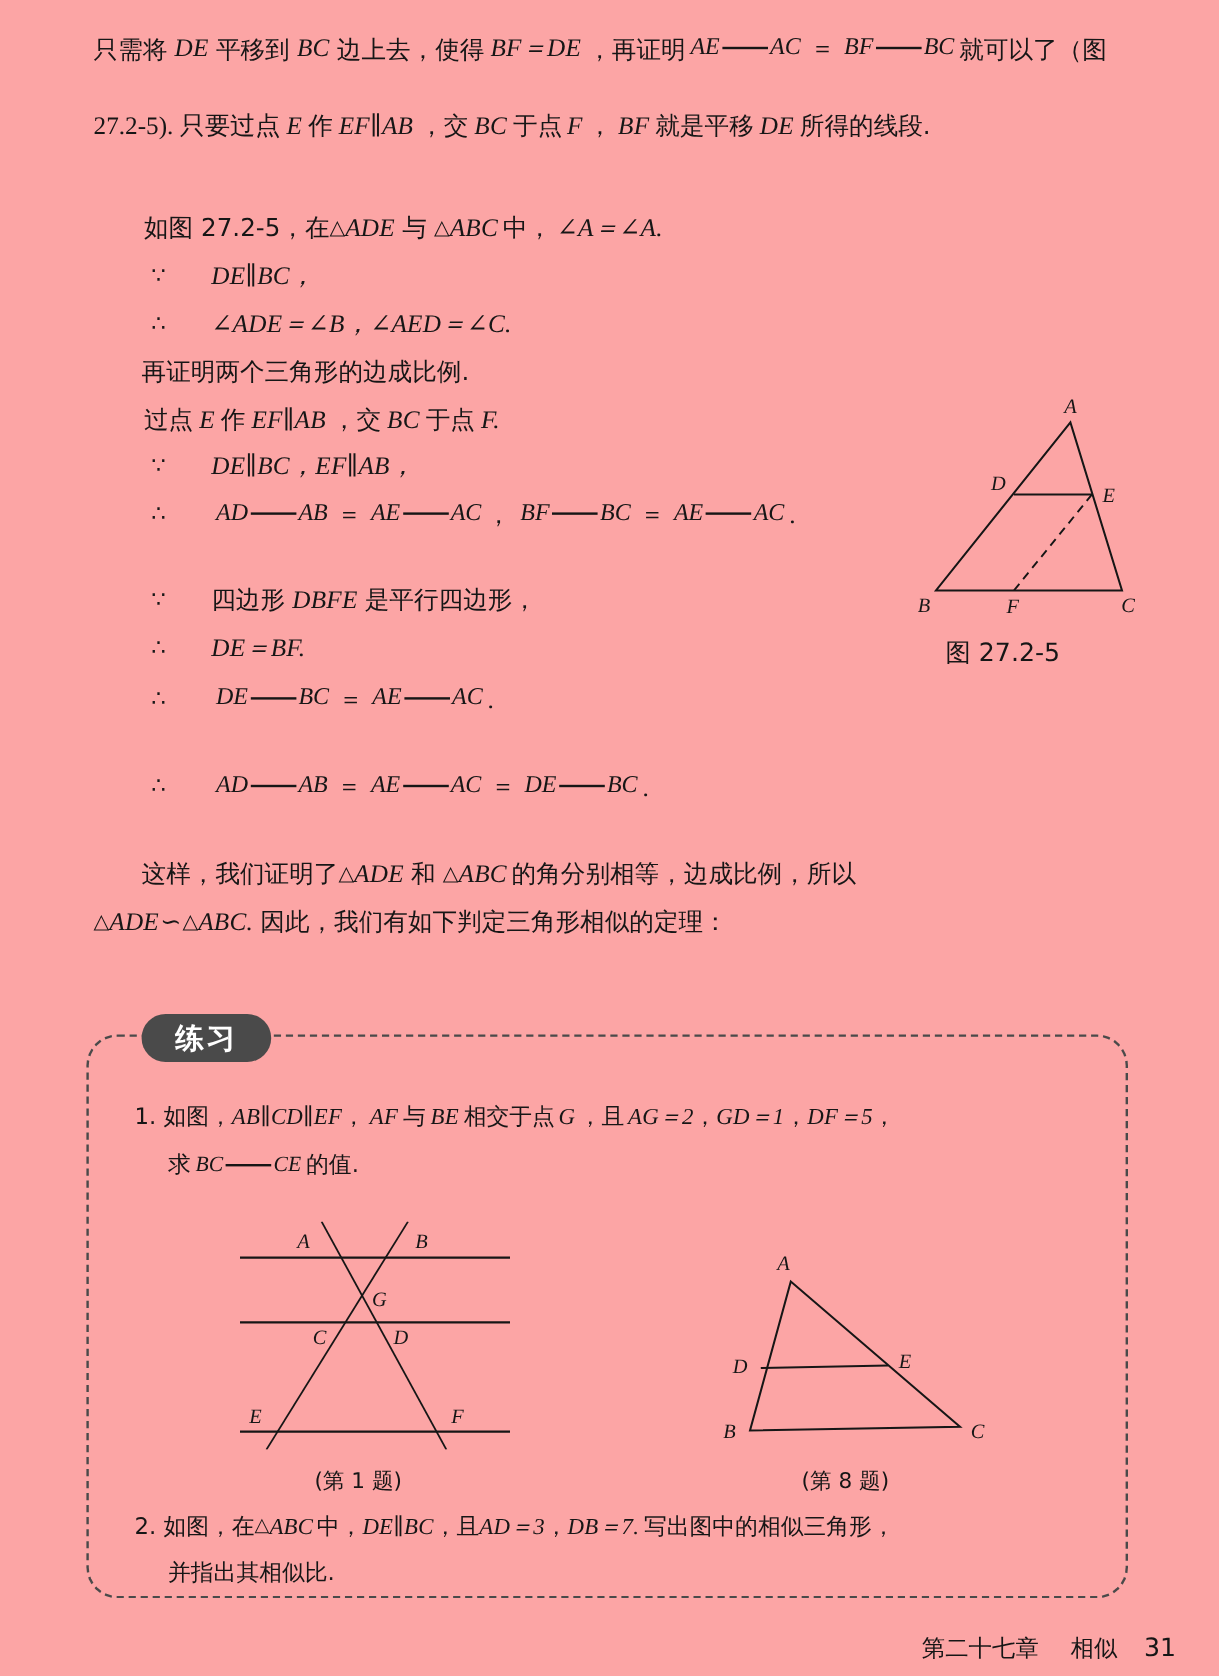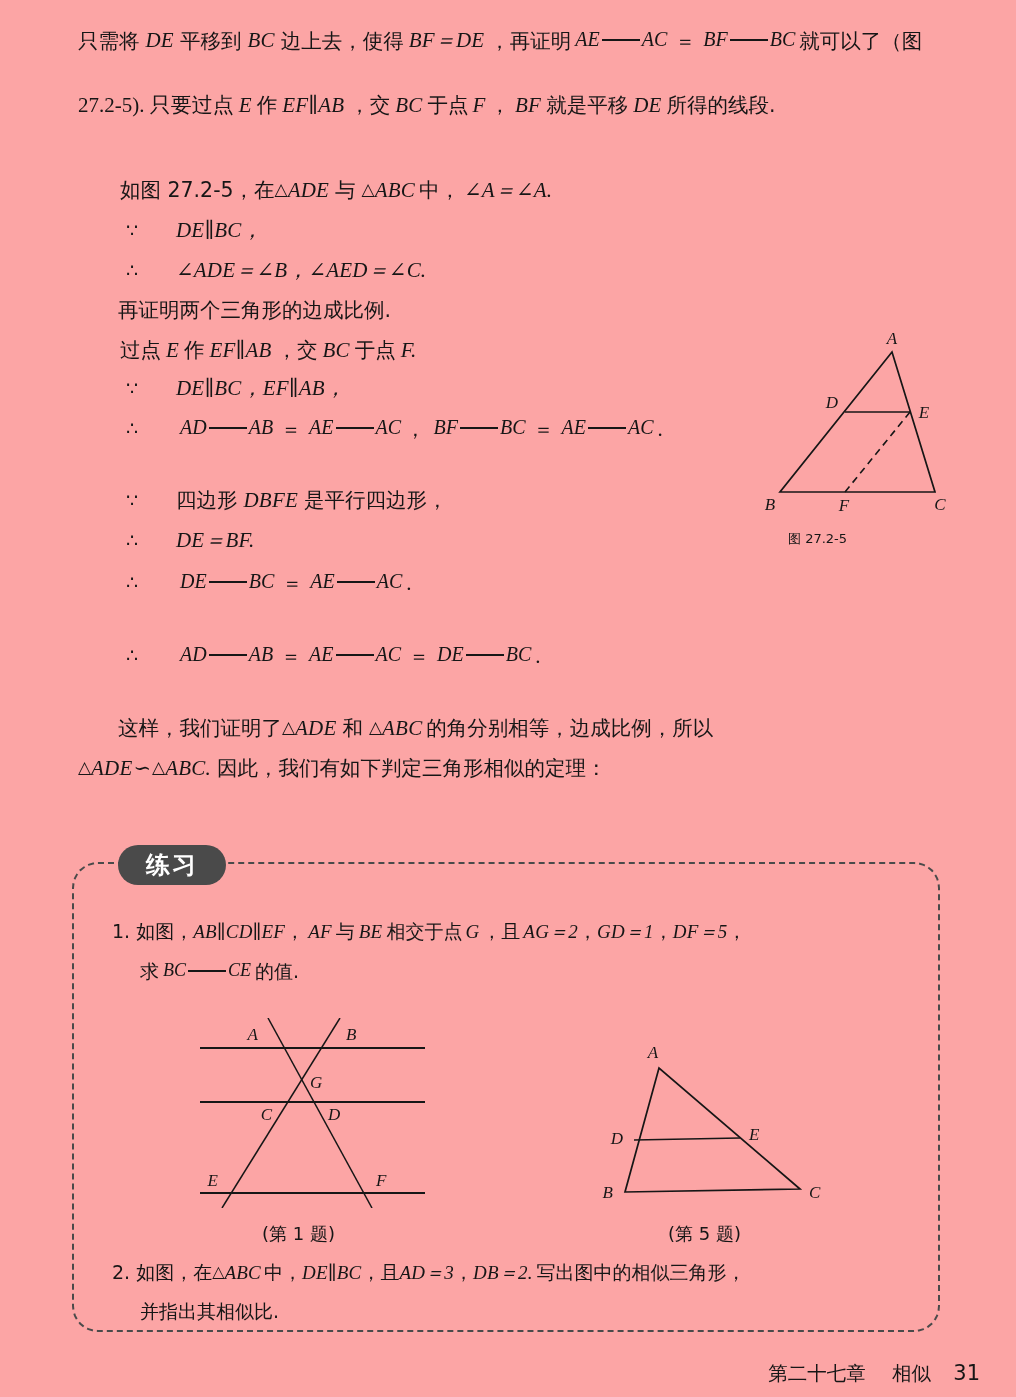--- a/index.html
+++ b/index.html
@@ -68,21 +68,21 @@
 
   
   .tri { font-style: normal; font-size: 17px; position: relative; top: -1px; }
 
   
   #fig1 { position: absolute; left: 752px; top: 330px; width: 210px; height: 240px; }
   #fig1 .cap {
     position: absolute;
     left: 36px; top: 200px;
     font-family: "DejaVu Sans", "Liberation Sans", sans-serif;
-    font-size: 13px;
+    font-size: 21px;
     color: #161616;
     white-space: nowrap;
   }
 
   
   #practice {
     position: absolute;
     left: 72px;
     top: 862px;
     width: 868px;
@@ -400,32 +400,32 @@
       <polygon points="64,38 30,162 205,159" fill="none" stroke="#161616" stroke-width="1.7"></polygon>
 
       <line x1="39" y1="110" x2="145" y2="108" stroke="#161616" stroke-width="1.7"></line>
       <text x="58" y="28" text-anchor="middle">A</text>
       <text x="18" y="168" text-anchor="end">B</text>
       <text x="214" y="168" text-anchor="start">C</text>
       <text x="28" y="114" text-anchor="end">D</text>
       <text x="154" y="110" text-anchor="start">E</text>
     </svg>
   </div>
-  <div class="figcap" style="left:668px; top:1222px;">(第 5 题)</div>
+  <div class="figcap" style="left:668px; top:1222px;">(第 8 题)</div>
 
   <div class="ln rowflex" style="left:112px; top:1263px; font-size:19px;">
     <span class="cn" style="font-size:19px;">2. 如图，在</span>
     <span class="tri" style="font-size:16px;">△</span>
     <span class="mi" style="font-size:19px;">ABC</span>
     <span class="cn" style="font-size:19px; margin-left:3px;">中，</span>
     <span class="mi" style="font-size:19px;">DE∥BC</span>
     <span class="cn" style="font-size:19px;">，且</span>
     <span class="mi" style="font-size:19px;">AD＝3</span>
     <span class="cn" style="font-size:19px;">，</span>
-    <span class="mi" style="font-size:19px; margin-right:4px;">DB＝2.</span>
+    <span class="mi" style="font-size:19px; margin-right:4px;">DB＝7.</span>
     <span class="cn" style="font-size:19px;">写出图中的相似三角形，</span>
   </div>
   <div class="ln cn" style="left:140px; top:1302px; font-size:19px;">并指出其相似比.</div>
 
   <div id="footer">
     <span>第二十七章</span>
     <span class="sep"></span>
     <span>相似</span>
     <span class="pg">31</span>
   </div>

